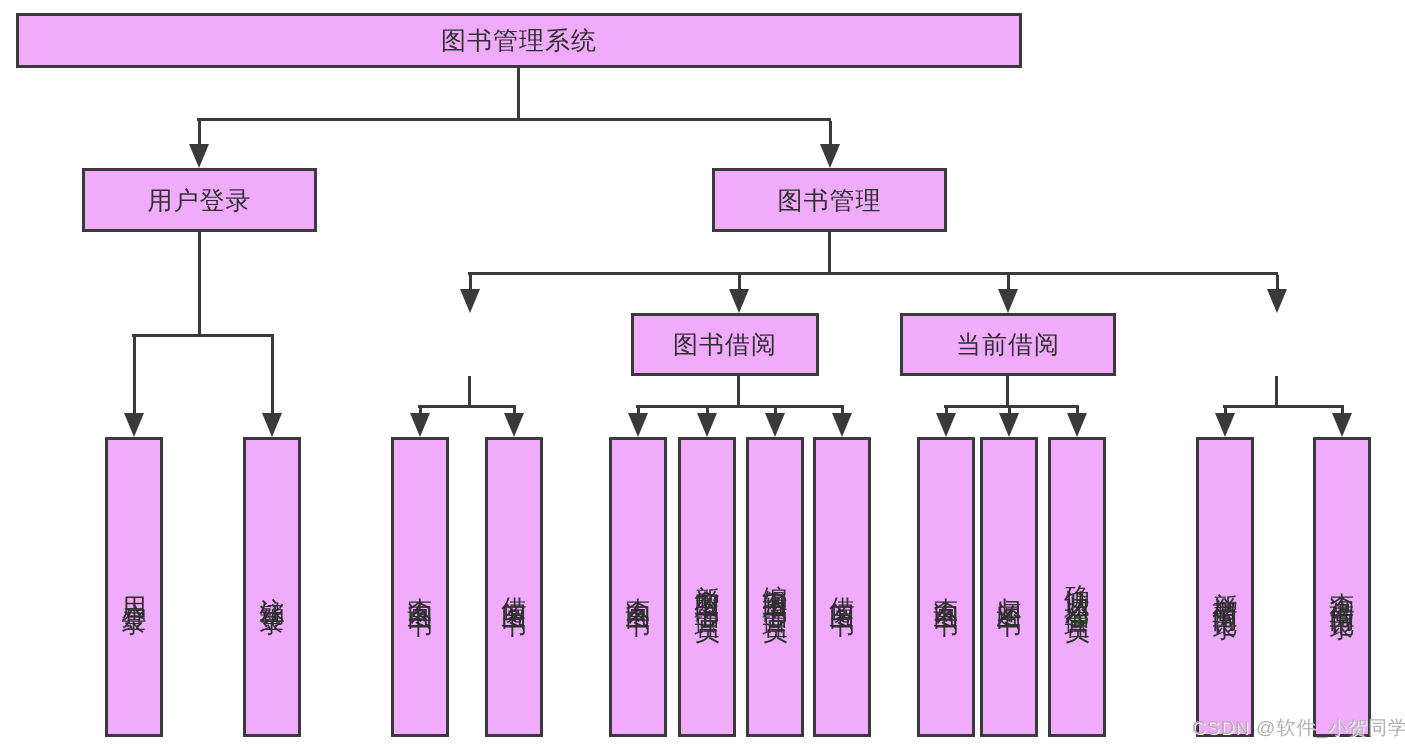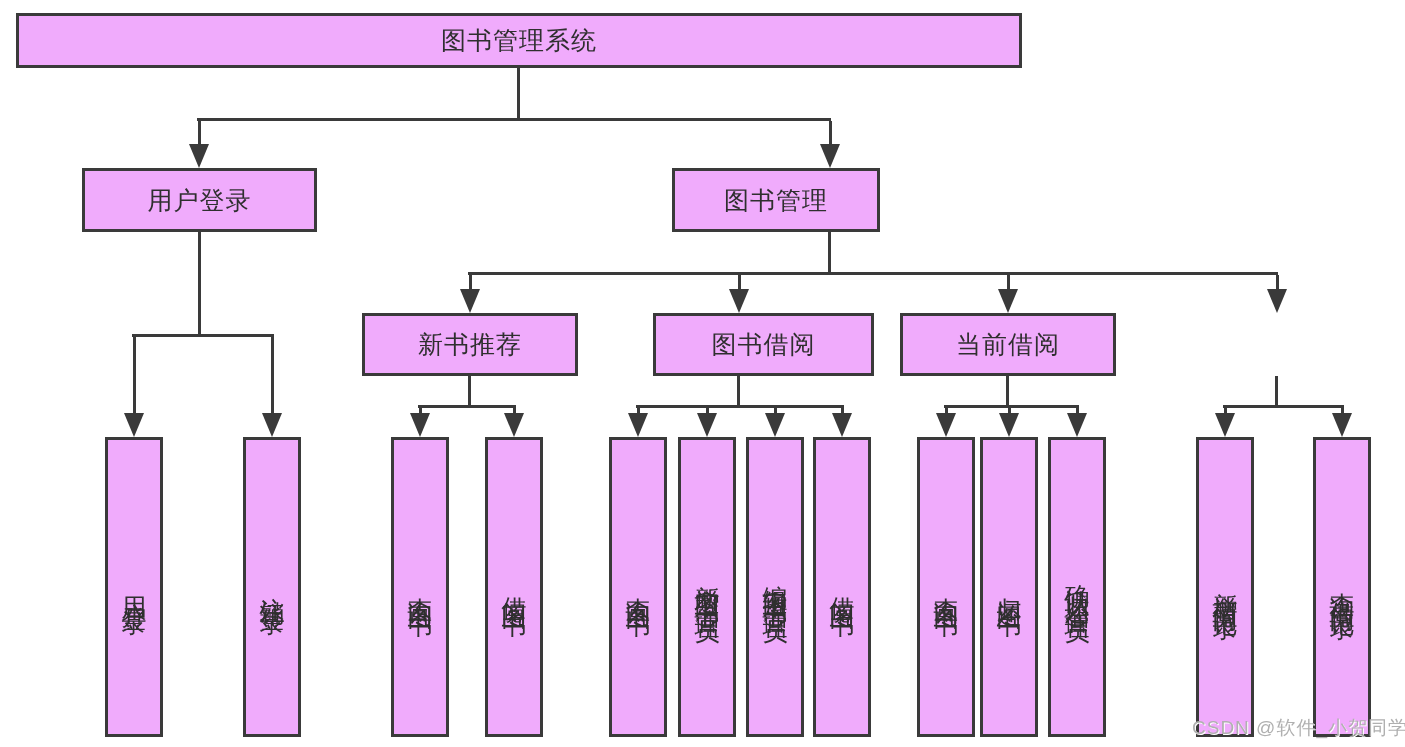--- a/index.html
+++ b/index.html
@@ -48,21 +48,21 @@
       <i class="head"></i>
     </div>
   <div class="arrow" style="left:820px;top:121px;height:47px">
       <i class="shaft"></i>
       <i class="head"></i>
     </div>
 
   <div class="box" style="left:82px;top:168px;width:235px;height:64px">
     <span>用户登录</span>
   </div>
-  <div class="box" style="left:672px;top:168px;width:208px;height:64px">
+  <div class="box" style="left:712px;top:168px;width:235px;height:64px">
     <span>图书管理</span>
   </div>
 
   <div class="vline" style="left:198px;top:232px;height:105px"></div>
   <div class="hline" style="left:132px;top:334px;width:142px"></div>
   <div class="arrow" style="left:124px;top:337px;height:100px">
       <i class="shaft"></i>
       <i class="head"></i>
     </div>
   <div class="arrow" style="left:262px;top:337px;height:100px">
@@ -82,24 +82,21 @@
     </div>
   <div class="arrow" style="left:998px;top:275px;height:38px">
       <i class="shaft"></i>
       <i class="head"></i>
     </div>
   <div class="arrow" style="left:1267px;top:275px;height:38px">
       <i class="shaft"></i>
       <i class="head"></i>
     </div>
 
-  <div class="box" style="left:362px;top:313px;width:216px;height:63px">
-    <span>新书推荐</span>
-  </div>
-  <div class="box" style="left:653px;top:313px;width:221px;height:63px">
+  <div class="box" style="left:631px;top:313px;width:188px;height:63px">
     <span>图书借阅</span>
   </div>
   <div class="box" style="left:900px;top:313px;width:216px;height:63px">
     <span>当前借阅</span>
   </div>
 
   <div class="vline" style="left:468px;top:376px;height:32px"></div>
   <div class="hline" style="left:418px;top:405px;width:98px"></div>
   <div class="arrow" style="left:410px;top:408px;height:29px">
       <i class="shaft"></i>

